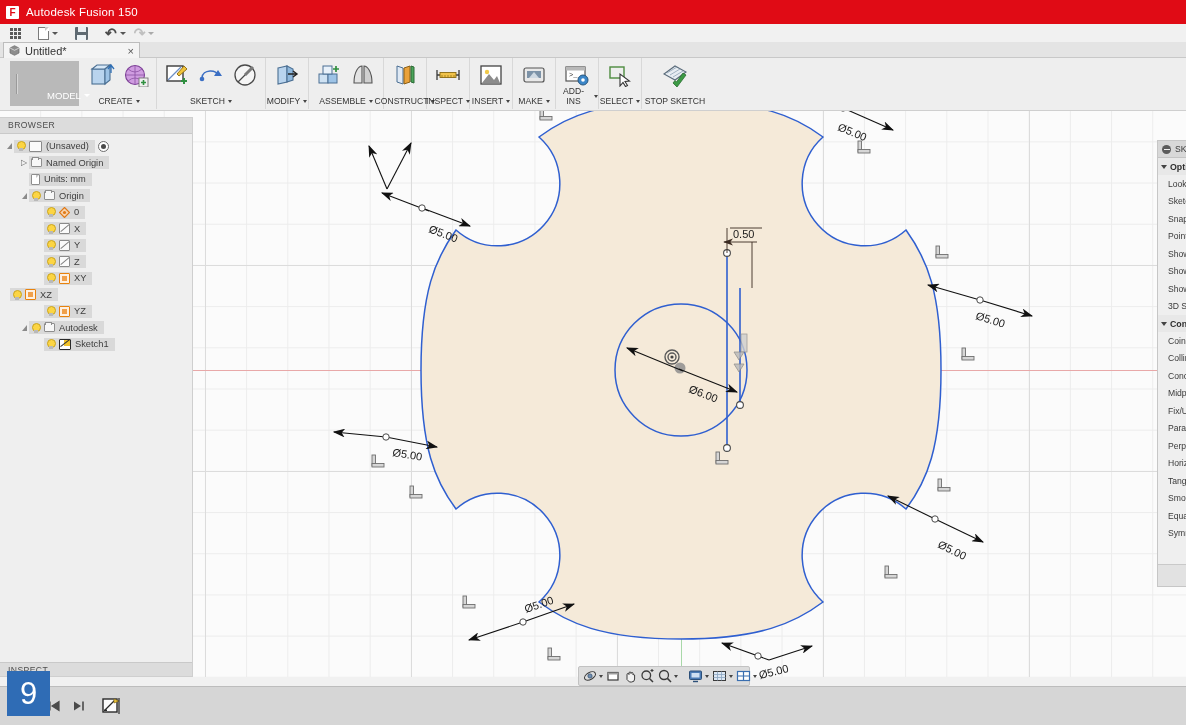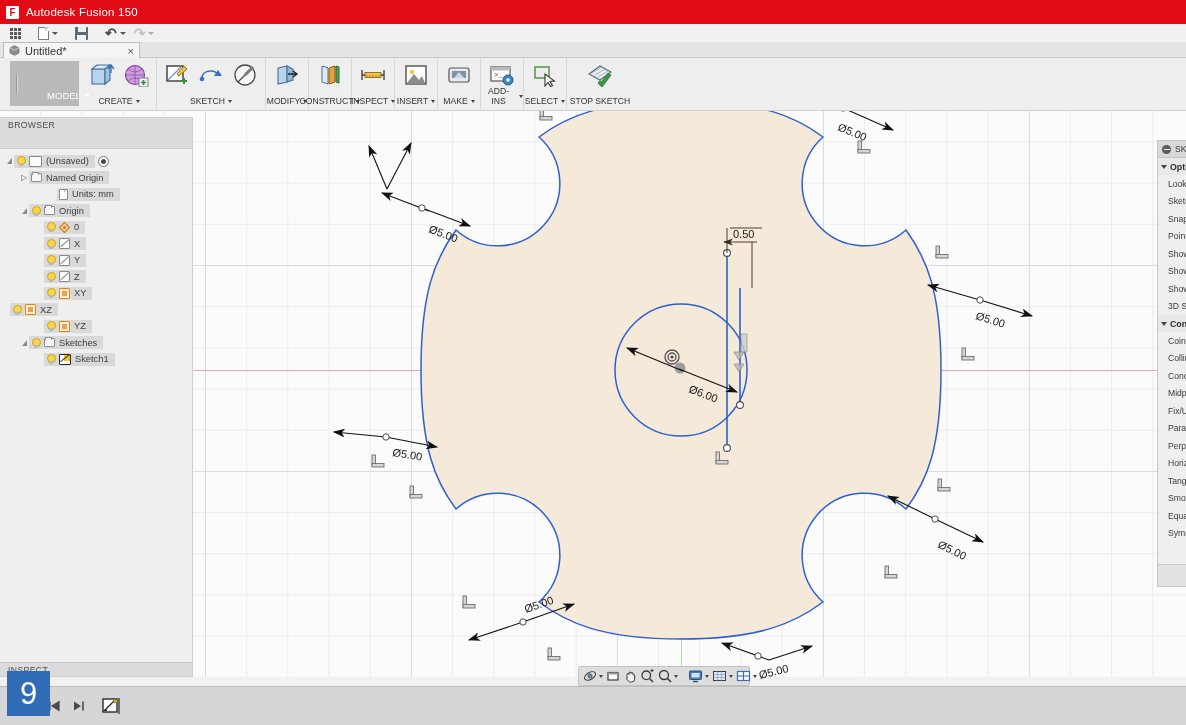--- a/index.html
+++ b/index.html
@@ -92,21 +92,21 @@
   .rlabel .caret{ border-top-color:#444; border-left-width:2.6px;border-right-width:2.6px;border-top-width:3px; }
   .rgroup.twin{ padding:0 3px; }
   .rgroup.twin .row{ display:flex; }
 
   
   #browser{
     position:absolute; left:0; top:117px; width:193px; height:560px;
     background:#efefef; border:1px solid #cfcfcf; border-left:none;
     display:flex; flex-direction:column;
   }
-  #browser-header{ height:31px; background:#dcdcdc; border-bottom:1px solid #c9c9c9;
+  #browser-header{ height:16px; background:#dcdcdc; border-bottom:1px solid #c9c9c9;
     font-size:8.6px; color:#4d4d4d; padding:2px 0 0 8px; letter-spacing:.4px; }
   #browser-tree{ flex:1; padding-top:4px; overflow:hidden; }
   .tnode{ height:16.5px; display:flex; align-items:center; font-size:9.3px; color:#3d3d3d; }
   .tnode .row-bg{ display:flex; align-items:center; background:#d9d9d9; border-radius:0;
                   padding:0 6px 0 2px; height:13px; gap:4px; }
   .tri{ width:10px; display:flex; align-items:center; justify-content:center; color:#666; font-size:8px; }
   .tri.open:after{ content:""; width:0;height:0;border-left:5px solid transparent;
                    border-bottom:6px solid #8a8a8a; display:block; }
   .bulb{ width:9px;height:10px;position:relative; flex:none; }
   .bulb:before{ content:""; position:absolute;left:1px;top:0;width:7px;height:7px;
@@ -499,20 +499,46 @@
             <path d="M14,11 h8 M19,8 l4,3 l-4,3" stroke="#222" stroke-width="1.4" fill="none"></path>
           </svg>
         </span>
       </div>
       <div class="rlabel">
         <span>MODIFY</span>
           <span class="caret"></span>
       </div>
     </div>
 
+    <div class="rgroup twin">
+      <div class="row">
+        <div class="rbtn">
+          <span class="glyph">
+            <svg width="26" height="24" viewBox="0 0 26 24">
+              <rect x="3" y="11" width="9" height="9" fill="#cfe2f3" stroke="#4b6f93" stroke-width="1"></rect>
+              <rect x="12" y="11" width="9" height="9" fill="#9dc3e6" stroke="#4b6f93" stroke-width="1"></rect>
+              <rect x="7" y="3" width="9" height="8" fill="#e8f1fa" stroke="#4b6f93" stroke-width="1"></rect>
+              <path d="M17,6 h6 M20,3 v6" stroke="#2f8f3f" stroke-width="1.7"></path>
+            </svg>
+          </span>
+        </div>
+        <div class="rbtn">
+          <span class="glyph">
+            <svg width="26" height="24" viewBox="0 0 26 24">
+              <path d="M4,20 C4,8 9,3 12,3 L12,20 Z" fill="#e3e3e3" stroke="#555" stroke-width="1.1"></path>
+              <path d="M22,20 C22,8 17,3 14,3 L14,20 Z" fill="#cfcfcf" stroke="#555" stroke-width="1.1"></path>
+            </svg>
+          </span>
+        </div>
+      </div>
+      <div class="rlabel">
+        <span>ASSEMBLE</span>
+          <span class="caret"></span>
+      </div>
+    </div>
 
     <div class="rgroup">
       <div class="rbtn">
         <span class="glyph">
           <svg width="26" height="24" viewBox="0 0 26 24">
             <path d="M5,3 L11,5 L11,21 L5,19 Z" fill="#dfe9f4" stroke="#4b6f93" stroke-width="1"></path>
             <path d="M12,5 L18,3 L18,19 L12,21 Z" fill="#e9a23b" stroke="#8a5e14" stroke-width="1"></path>
             <path d="M19,3 L22,4 L22,20 L19,19 Z" fill="#4aa55a" stroke="#2d6b37" stroke-width="1"></path>
           </svg>
         </span>
@@ -634,21 +660,21 @@
         </span>
         <span class="radio-ic" style="margin-left: 3px;"></span>
       </div>
       <div class="tnode" style="padding-left: 19px;">
         <span class="tri">▷</span>
         <span class="row-bg">
           <span class="fld"></span>
           <span class="tlabel">Named Origin</span>
         </span>
       </div>
-      <div class="tnode" style="padding-left: 19px; margin-left: 28px;">
+      <div class="tnode" style="padding-left: 19px;">
         <span class="tri"></span>
         <span class="row-bg">
           <span class="doc-ic"></span>
           <span class="tlabel">Units: mm</span>
         </span>
       </div>
       <div class="tnode" style="padding-left: 19px;">
         <span class="tri open"></span>
         <span class="row-bg">
           <span class="bulb"></span>
@@ -713,21 +739,21 @@
           <span class="bulb"></span>
           <span class="plane-ic"></span>
           <span class="tlabel">YZ</span>
         </span>
       </div>
       <div class="tnode" style="padding-left: 19px;">
         <span class="tri open"></span>
         <span class="row-bg">
           <span class="bulb"></span>
           <span class="fld"></span>
-          <span class="tlabel">Sketches</span>
+          <span class="tlabel">Autodesk</span>
         </span>
       </div>
       <div class="tnode" style="padding-left: 34px;">
         <span class="tri"></span>
         <span class="row-bg">
           <span class="bulb"></span>
           <span class="sketch-ic"></span>
           <span class="tlabel">Sketch1</span>
         </span>
       </div>

